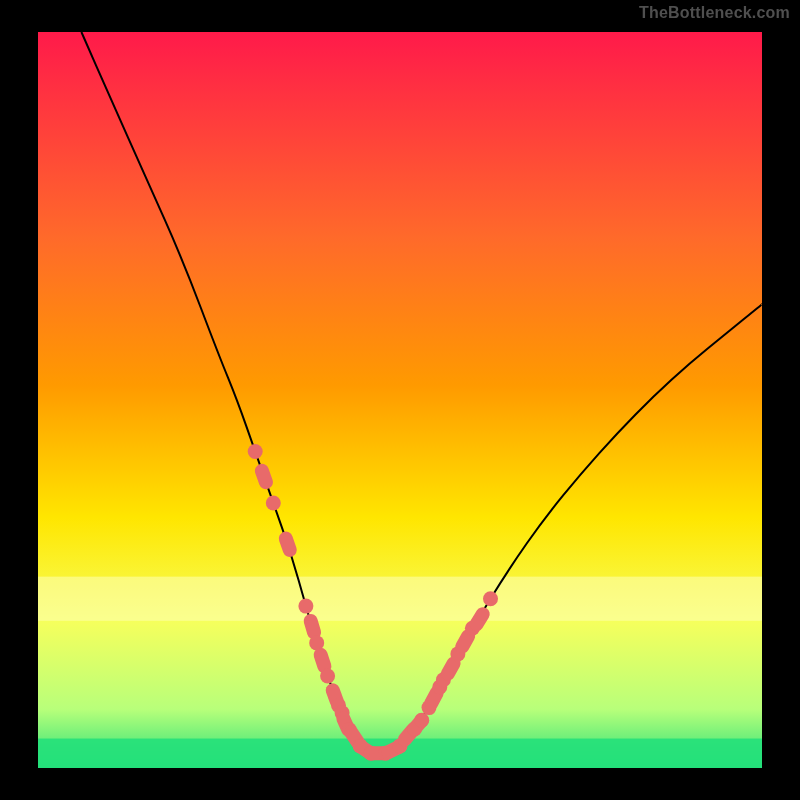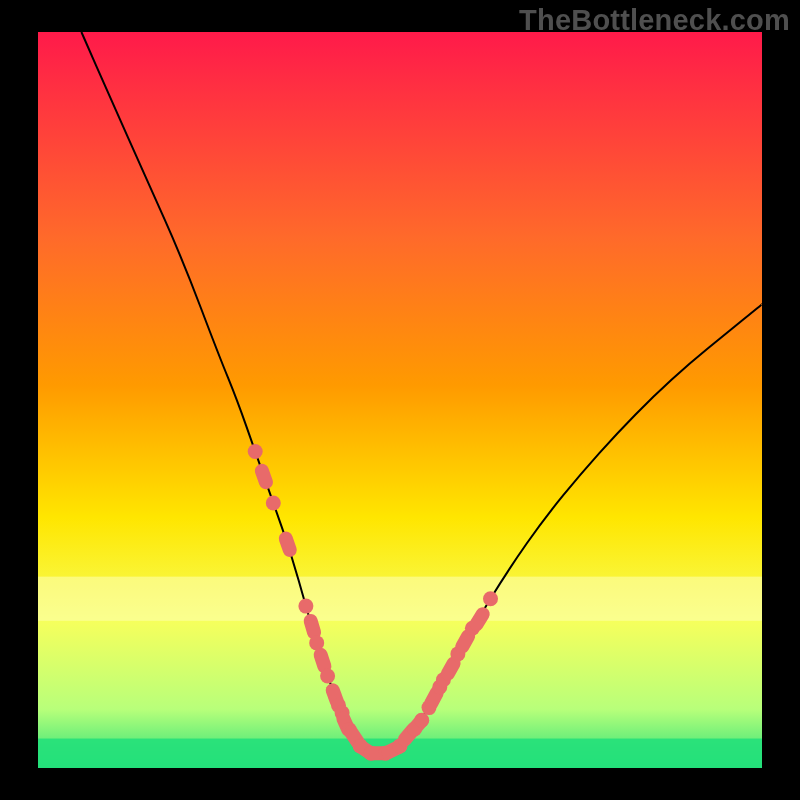--- a/index.html
+++ b/index.html
@@ -15,21 +15,21 @@
     position: relative;
     width: 800px;
     height: 800px;
     background: #000;
   }
   .watermark {
     position: absolute;
     top: 4px;
     right: 10px;
     color: #4f4f4f;
-    font-size: 29px;
+    font-size: 16px;
     font-weight: 600;
     letter-spacing: 0.2px;
     user-select: none;
     z-index: 3;
   }
   svg.chart {
     position: absolute;
     left: 0;
     top: 0;
     width: 800px;

